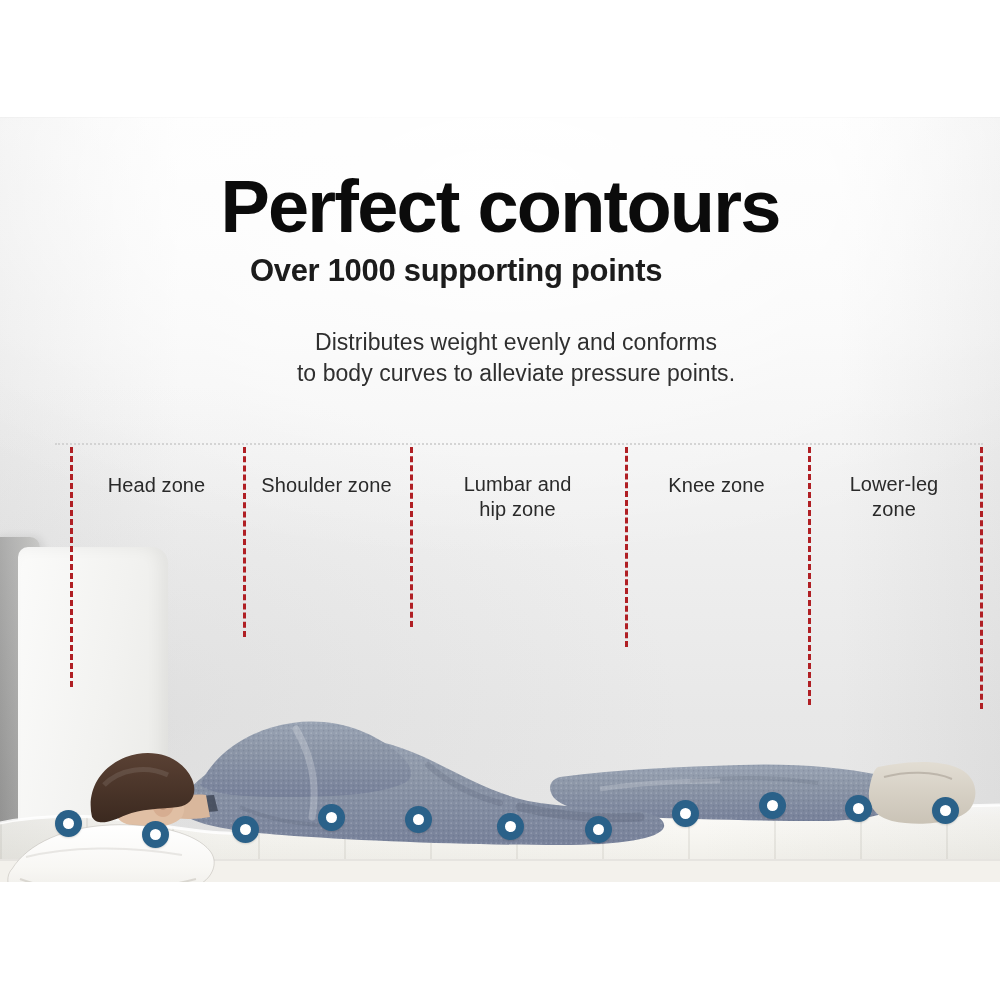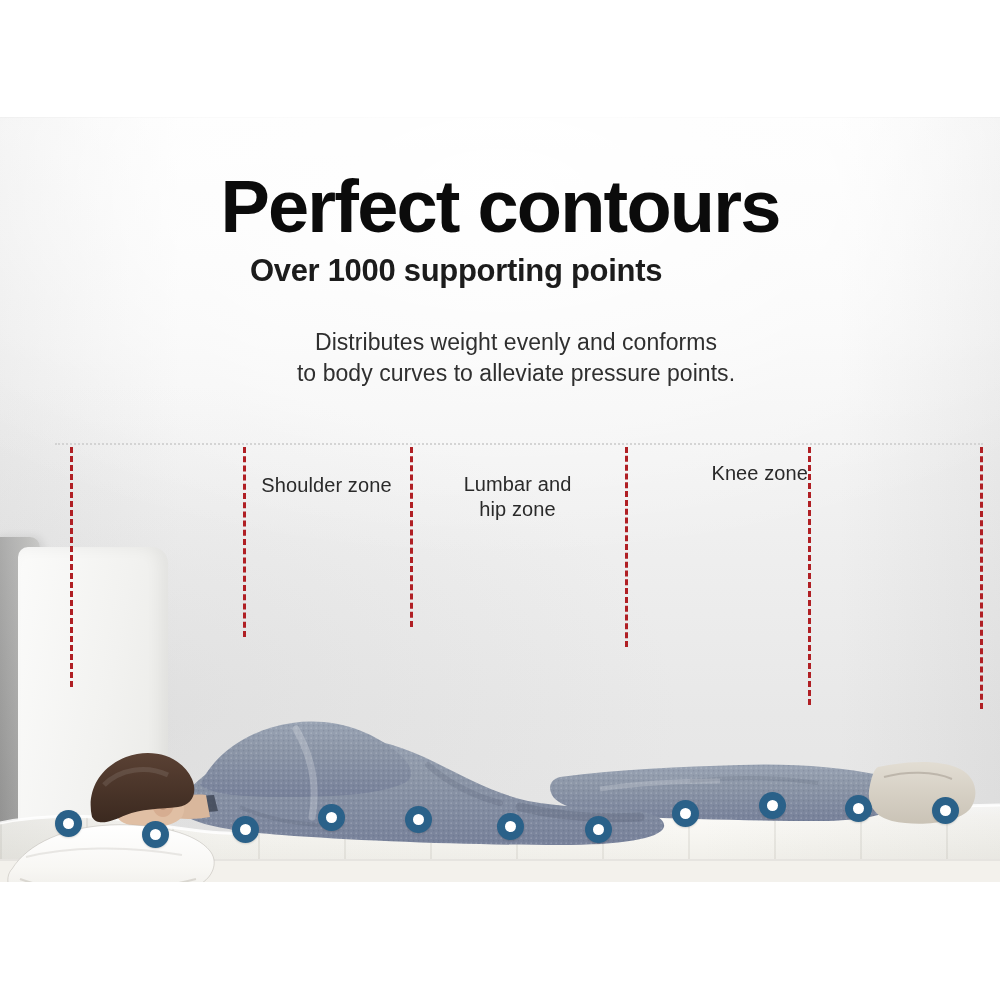--- a/index.html
+++ b/index.html
@@ -356,24 +356,27 @@
   <div class="guides" id="guides">
       <div class="hline" style="left: 55px; top: 443px; width: 928px; border-top-color: rgb(207, 207, 207);"></div>
       <div class="vline" style="left: 70px; top: 447px; height: 240px; border-left-color: rgb(176, 31, 36);"></div>
       <div class="vline" style="left: 243px; top: 447px; height: 190px; border-left-color: rgb(176, 31, 36);"></div>
       <div class="vline" style="left: 410px; top: 447px; height: 180px; border-left-color: rgb(176, 31, 36);"></div>
       <div class="vline" style="left: 625px; top: 447px; height: 200px; border-left-color: rgb(176, 31, 36);"></div>
       <div class="vline" style="left: 808px; top: 447px; height: 258px; border-left-color: rgb(176, 31, 36);"></div>
       <div class="vline" style="left: 980px; top: 447px; height: 262px; border-left-color: rgb(176, 31, 36);"></div>
     </div>
   <div class="guides" id="labels">
+      <div class="zone-label" style="left: 70px; width: 173px; top: 473px;">Head zone</div>
       <div class="zone-label" style="left: 410px; width: 215px; top: 472px;">Lumbar and
 hip zone</div>
       <div class="zone-label" style="left: 243px; width: 167px; top: 473px;">Shoulder zone</div>
-      <div class="zone-label" style="left: 625px; width: 183px; top: 461px; text-align: right;">Knee zone</div>
+      <div class="zone-label" style="left: 625px; width: 183px; top: 473px;">Knee zone</div>
+      <div class="zone-label" style="left: 808px; width: 172px; top: 472px;">Lower-leg
+zone</div>
     </div>
   <div class="guides" id="markers">
       <div class="marker" style="left: 54.5px; top: 809.5px; width: 27px; height: 27px; background: rgb(42, 97, 137);"></div>
       <div class="marker" style="left: 141.5px; top: 820.5px; width: 27px; height: 27px; background: rgb(42, 97, 137);"></div>
       <div class="marker" style="left: 231.5px; top: 815.5px; width: 27px; height: 27px; background: rgb(42, 97, 137);"></div>
       <div class="marker" style="left: 317.5px; top: 803.5px; width: 27px; height: 27px; background: rgb(42, 97, 137);"></div>
       <div class="marker" style="left: 404.5px; top: 805.5px; width: 27px; height: 27px; background: rgb(42, 97, 137);"></div>
       <div class="marker" style="left: 496.5px; top: 812.5px; width: 27px; height: 27px; background: rgb(42, 97, 137);"></div>
       <div class="marker" style="left: 584.5px; top: 815.5px; width: 27px; height: 27px; background: rgb(42, 97, 137);"></div>
       <div class="marker" style="left: 671.5px; top: 799.5px; width: 27px; height: 27px; background: rgb(42, 97, 137);"></div>

